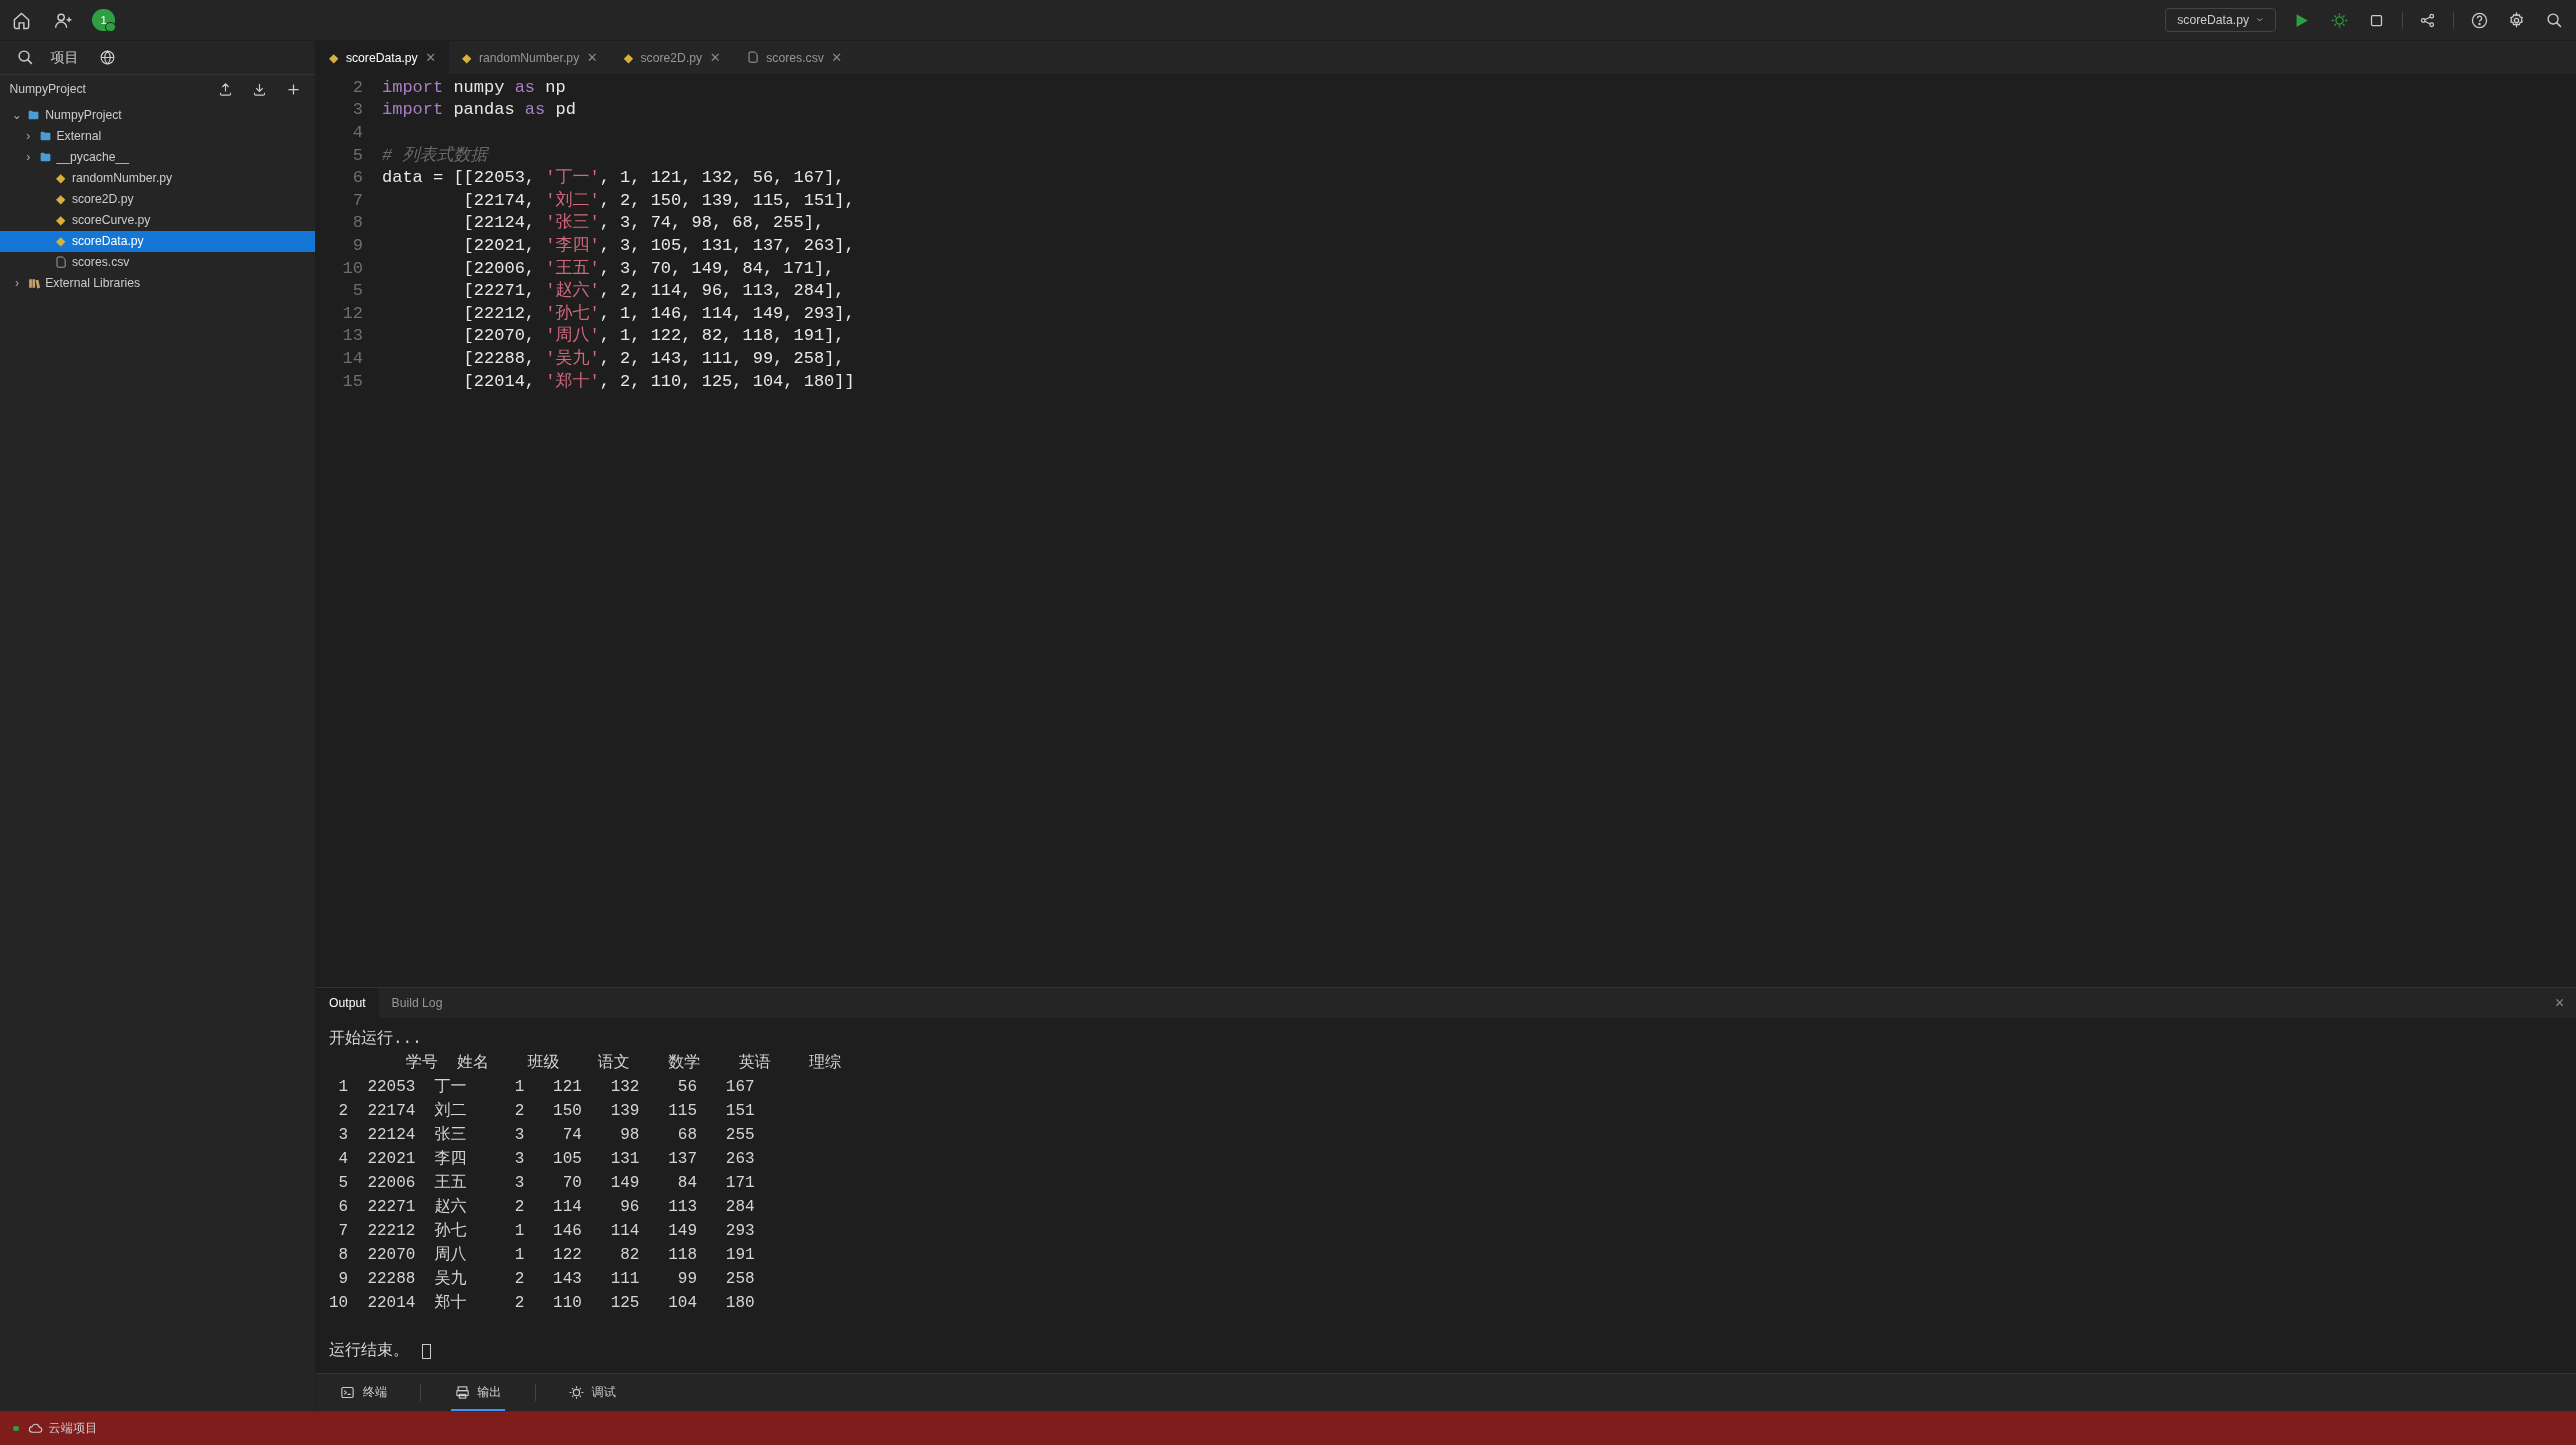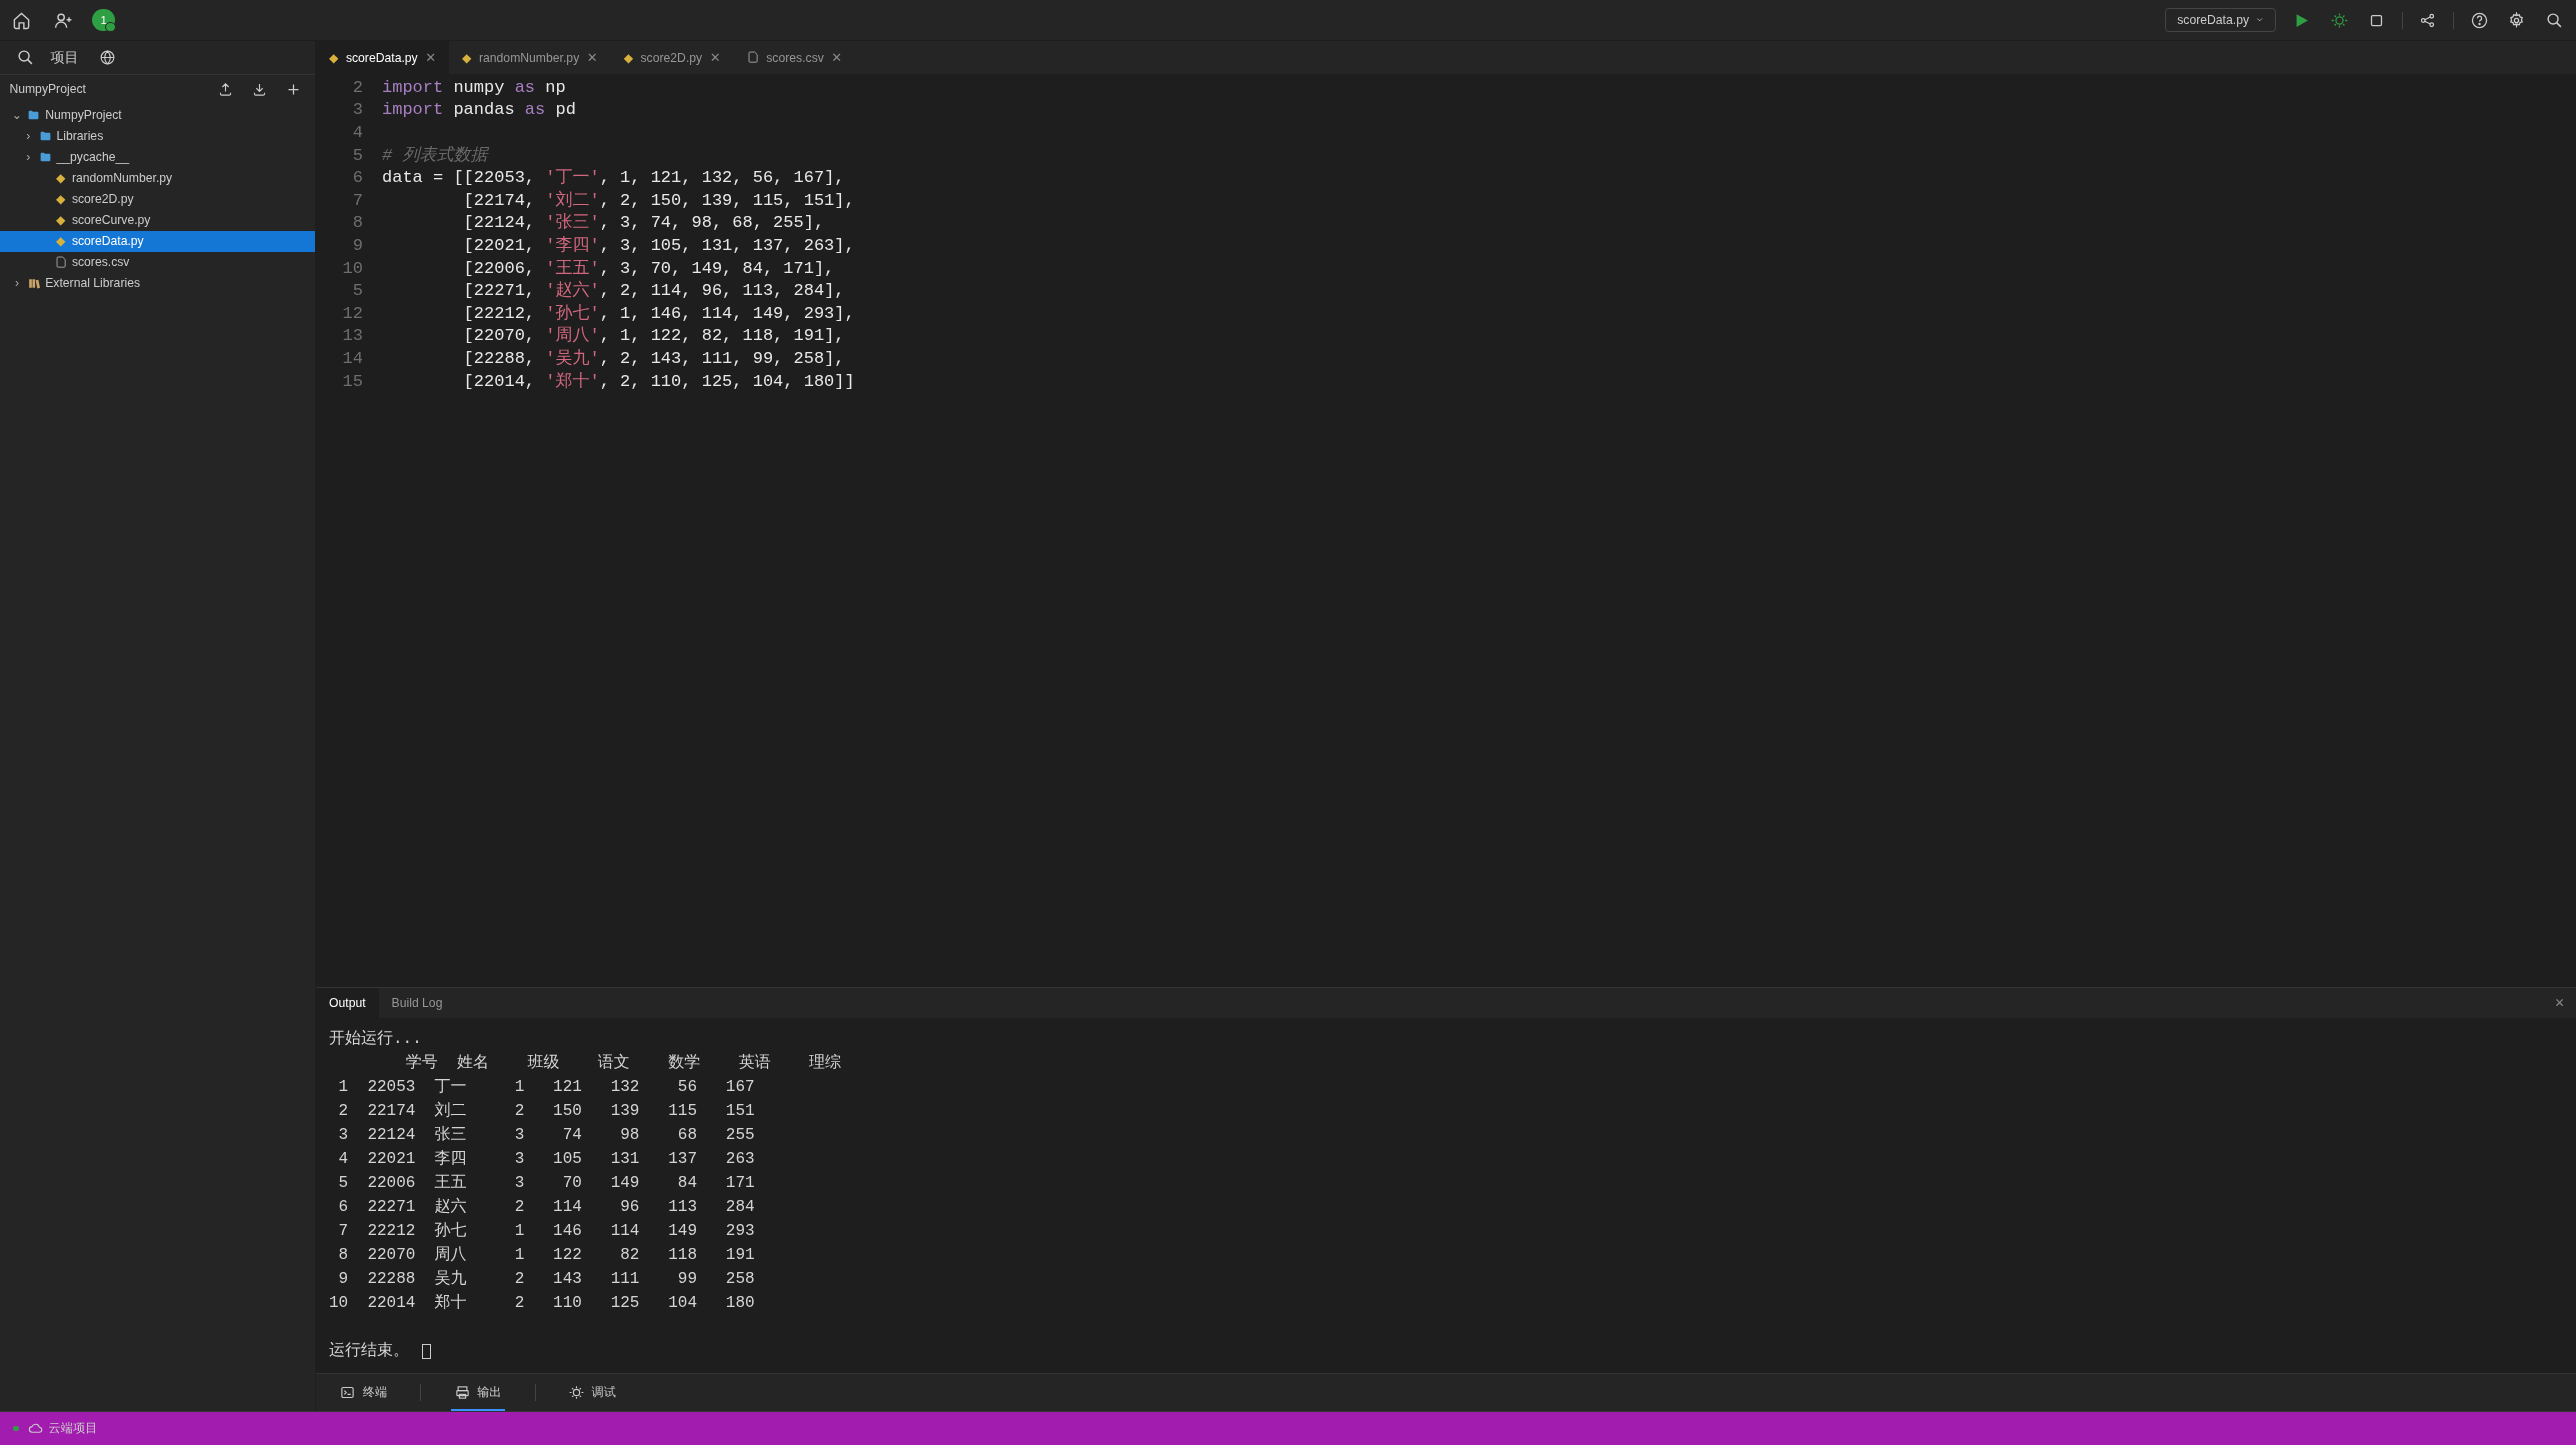--- a/index.html
+++ b/index.html
@@ -128,21 +128,21 @@
 .bt-item {
   display: flex; align-items: center; gap: 7.5px; padding: 0 11.3px;
   color: #ccc; cursor: pointer; height: 100%; position: relative;
 }
 .bt-item.active::after {
   content: ""; position: absolute; bottom: 0; left: 7.5px; right: 7.5px;
   height: 1.9px; background: #3794ff;
 }
 .bt-divider { width: 0.9px; height: 17px; background: #444; }
 .statusbar {
-  height: 34px; background: #a21caf; border-top: 0.9px solid #333;
+  height: 34px; background: #7f1d1d; border-top: 0.9px solid #333;
   display: flex; align-items: center; padding: 0 13px; color: #ccc;
 }
 .status-dot {
   width: 5.6px; height: 5.6px; border-radius: 50%; background: #2ea043; margin-right: 9.4px;
 }
 .cursor-box {
   display: inline-block; width: 8.5px; height: 15px; border: 0.9px solid #ccc;
   vertical-align: middle; margin-left: 3.8px;
 }
 svg { display: block; }
@@ -271,21 +271,21 @@
           </span>
           <span>NumpyProject</span>
         </div>
         <div class="tree-item indent-1">
           <span class="chev">›</span>
           <span class="ficon folder-icon">
             <svg width="13" height="13" viewBox="0 0 24 24" fill="currentColor">
               <path d="M3 5a2 2 0 0 1 2-2h4l2 2h8a2 2 0 0 1 2 2v10a2 2 0 0 1-2 2H5a2 2 0 0 1-2-2z"></path>
             </svg>
           </span>
-          <span>Libraries</span>
+          <span>External</span>
         </div>
         <div class="tree-item indent-1">
           <span class="chev">›</span>
           <span class="ficon folder-icon">
             <svg width="13" height="13" viewBox="0 0 24 24" fill="currentColor">
               <path d="M3 5a2 2 0 0 1 2-2h4l2 2h8a2 2 0 0 1 2 2v10a2 2 0 0 1-2 2H5a2 2 0 0 1-2-2z"></path>
             </svg>
           </span>
           <span>__pycache__</span>
         </div>

